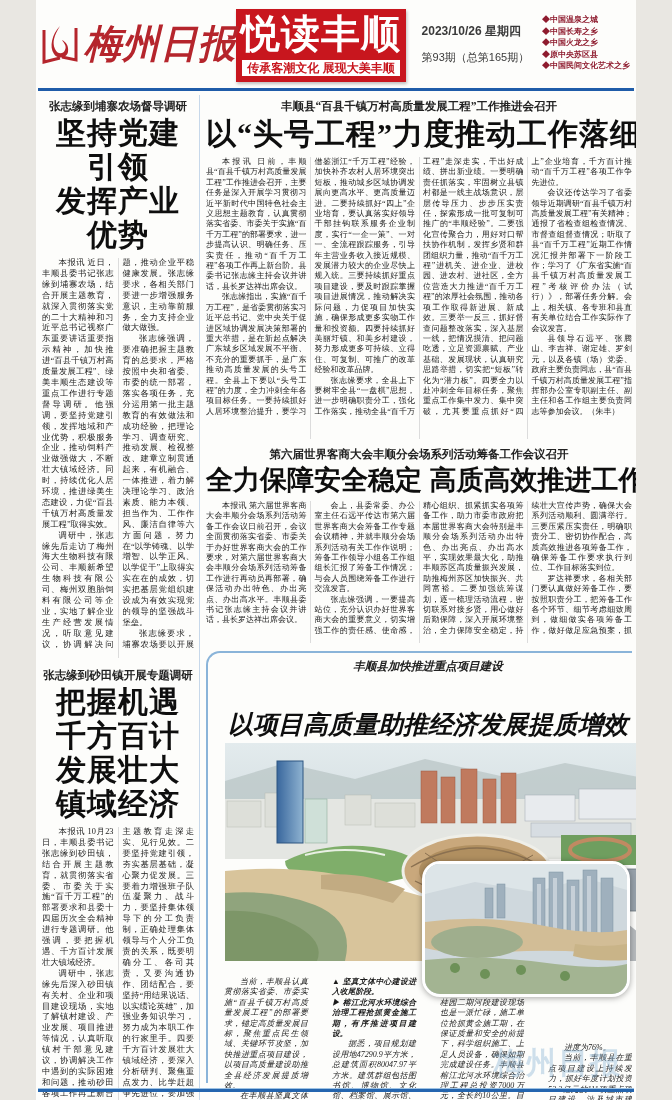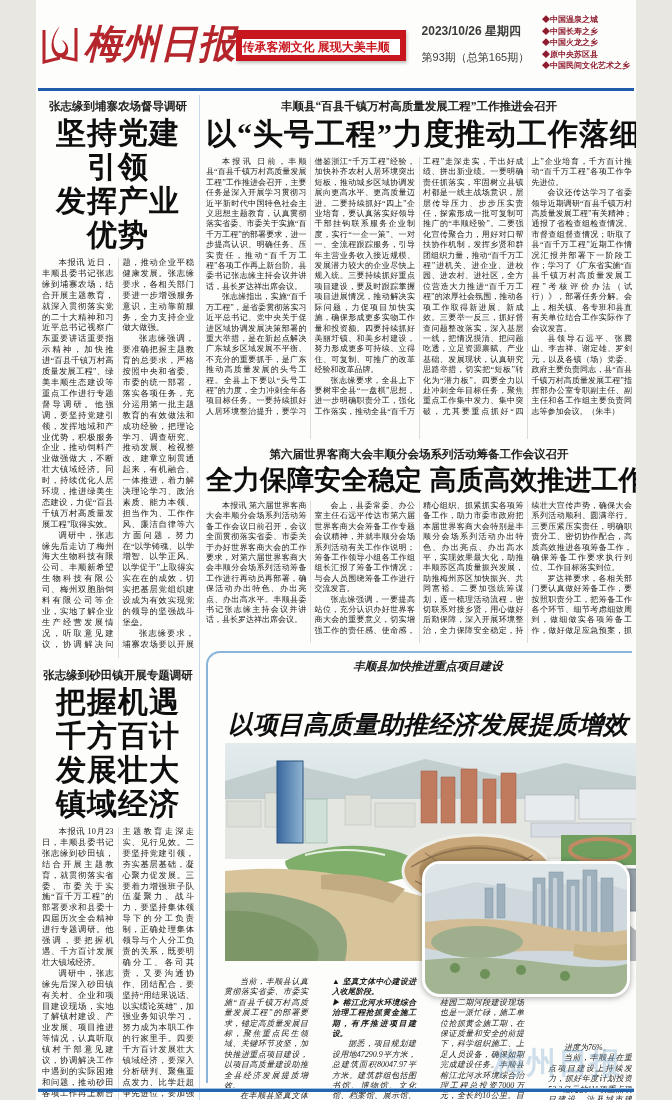--- a/index.html
+++ b/index.html
@@ -9,21 +9,21 @@
   .masthead{position:relative;height:88px;display:flex;align-items:center;padding:0 4px;}
   .brand{display:flex;align-items:center;width:212px;justify-content:center;}
   .flame-logo{width:40px;height:44px;margin-right:4px;flex:0 0 auto;}
   .paper-name{font-size:37px;font-weight:700;color:#b5252c;font-style:italic;
               letter-spacing:1px;white-space:nowrap;transform:scaleY(1.05);}
   .section-box{width:182px;background:#c8161e;padding:4px 4px 4px 4px;box-sizing:border-box;
                box-shadow:1px 2px 3px rgba(0,0,0,.25);margin-top:2px;}
   .section-title{color:#fff;font-size:39px;font-weight:900;text-align:center;line-height:42px;
                  font-family:"Liberation Sans",sans-serif;letter-spacing:1px;white-space:nowrap;}
   .section-tagline{margin-top:3px;background:#fff;border:2px solid #c8161e;color:#c8161e;
-                   font-weight:700;font-size:12px;line-height:16px;text-align:left;
+                   font-weight:700;font-size:12px;line-height:16px;text-align:center;
                    font-family:"Liberation Sans",sans-serif;white-space:nowrap;}
   .issue-block{margin-left:16px;width:130px;font-family:"Liberation Sans",sans-serif;}
   .date-line{font-size:12px;font-weight:700;color:#3a3a3a;margin-bottom:10px;white-space:nowrap;}
   .issue-line{font-size:11px;color:#3a3a3a;white-space:nowrap;}
   .honors{margin-left:auto;padding-right:2px;}
   .honors p{margin:0 0 1px 0;font-size:8px;line-height:10.5px;font-weight:700;color:#8e1b2e;white-space:nowrap;}
   .top-rule{height:3px;background:#1f5ca9;margin:0 2px;}
   .bottom-rule{position:absolute;left:2px;right:2px;bottom:8px;height:3px;background:#2465ae;
                border-top:1px solid #9fc3e4;}
   
@@ -72,20 +72,21 @@
   <header class="masthead">
     <div class="brand">
       <svg class="flame-logo" viewBox="0 0 40 44">
         <path d="M4 8 L4 40 L20 36" fill="none" stroke="#b5252c" stroke-width="3"></path>
         <path d="M36 6 L36 38 L22 35" fill="none" stroke="#b5252c" stroke-width="3"></path>
         <path d="M20 4 C14 14 12 20 15 27 C17 32 23 33 25 28 C27 24 24 21 22 18 C26 20 29 24 28 30 C27 36 18 38 14 32 C9 25 12 12 20 4 Z" fill="#b5252c"></path>
       </svg>
       <div class="paper-name">梅州日报</div>
     </div>
     <div class="section-box">
+      <div class="section-title">悦读丰顺</div>
       <div class="section-tagline">传承客潮文化 展现大美丰顺</div>
     </div>
     <div class="issue-block">
       <div class="date-line">2023/10/26 星期四</div>
       <div class="issue-line">第93期（总第165期）</div>
     </div>
     <div class="honors">
         <p>◆中国温泉之城</p>
         <p>◆中国长寿之乡</p>
         <p>◆中国火龙之乡</p>

